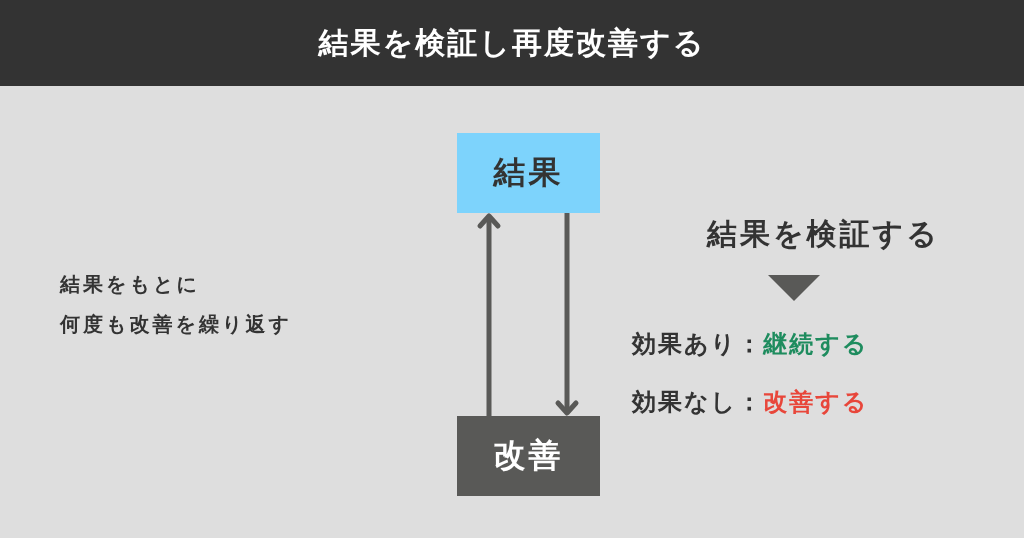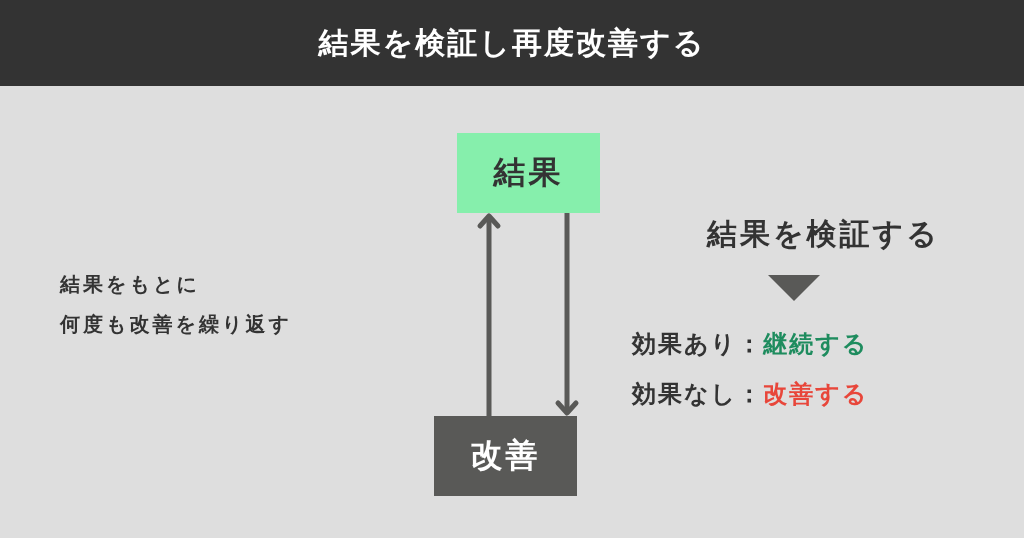--- a/index.html
+++ b/index.html
@@ -16,39 +16,39 @@
       display: flex; align-items: center; justify-content: center;
     }
     .header-title {
       color: #ffffff; font-size: 30px; font-weight: bold; letter-spacing: 2px;
     }
     .box {
       position: absolute; width: 143px; height: 80px;
       display: flex; align-items: center; justify-content: center;
       font-size: 32px; font-weight: bold; letter-spacing: 3px;
     }
-    .box-result { left: 457px; top: 133px; background: #86efac; color: #333333; }
-    .box-improve { left: 434px; top: 416px; background: #595957; color: #ffffff; }
+    .box-result { left: 457px; top: 133px; background: #7dd3fc; color: #333333; }
+    .box-improve { left: 457px; top: 416px; background: #595957; color: #ffffff; }
     .arrows { position: absolute; left: 0; top: 0; }
     .left-text {
       position: absolute; left: 60px; top: 264px; width: 370px;
       font-size: 20px; font-weight: bold; line-height: 40px;
       letter-spacing: 3px; color: #333333;
     }
     .verify-label {
       position: absolute; left: 640px; top: 214px; width: 300px;
       text-align: right; font-size: 30px; font-weight: bold; letter-spacing: 3px;
       color: #333333;
     }
     .result-line {
       position: absolute; left: 632px; font-size: 24px; font-weight: bold;
       letter-spacing: 2px; white-space: nowrap;
     }
     .line-1 { top: 328px; }
-    .line-2 { top: 378px; }
+    .line-2 { top: 386px; }
     .line-label { color: #333333; }
     .line-value-green { color: #1e8c5e; }
     .line-value-red { color: #e8463a; }
   </style>
 </head>
 <body>
 
 <div class="header">
   <span class="header-title">結果を検証し再度改善する</span>
 </div>

